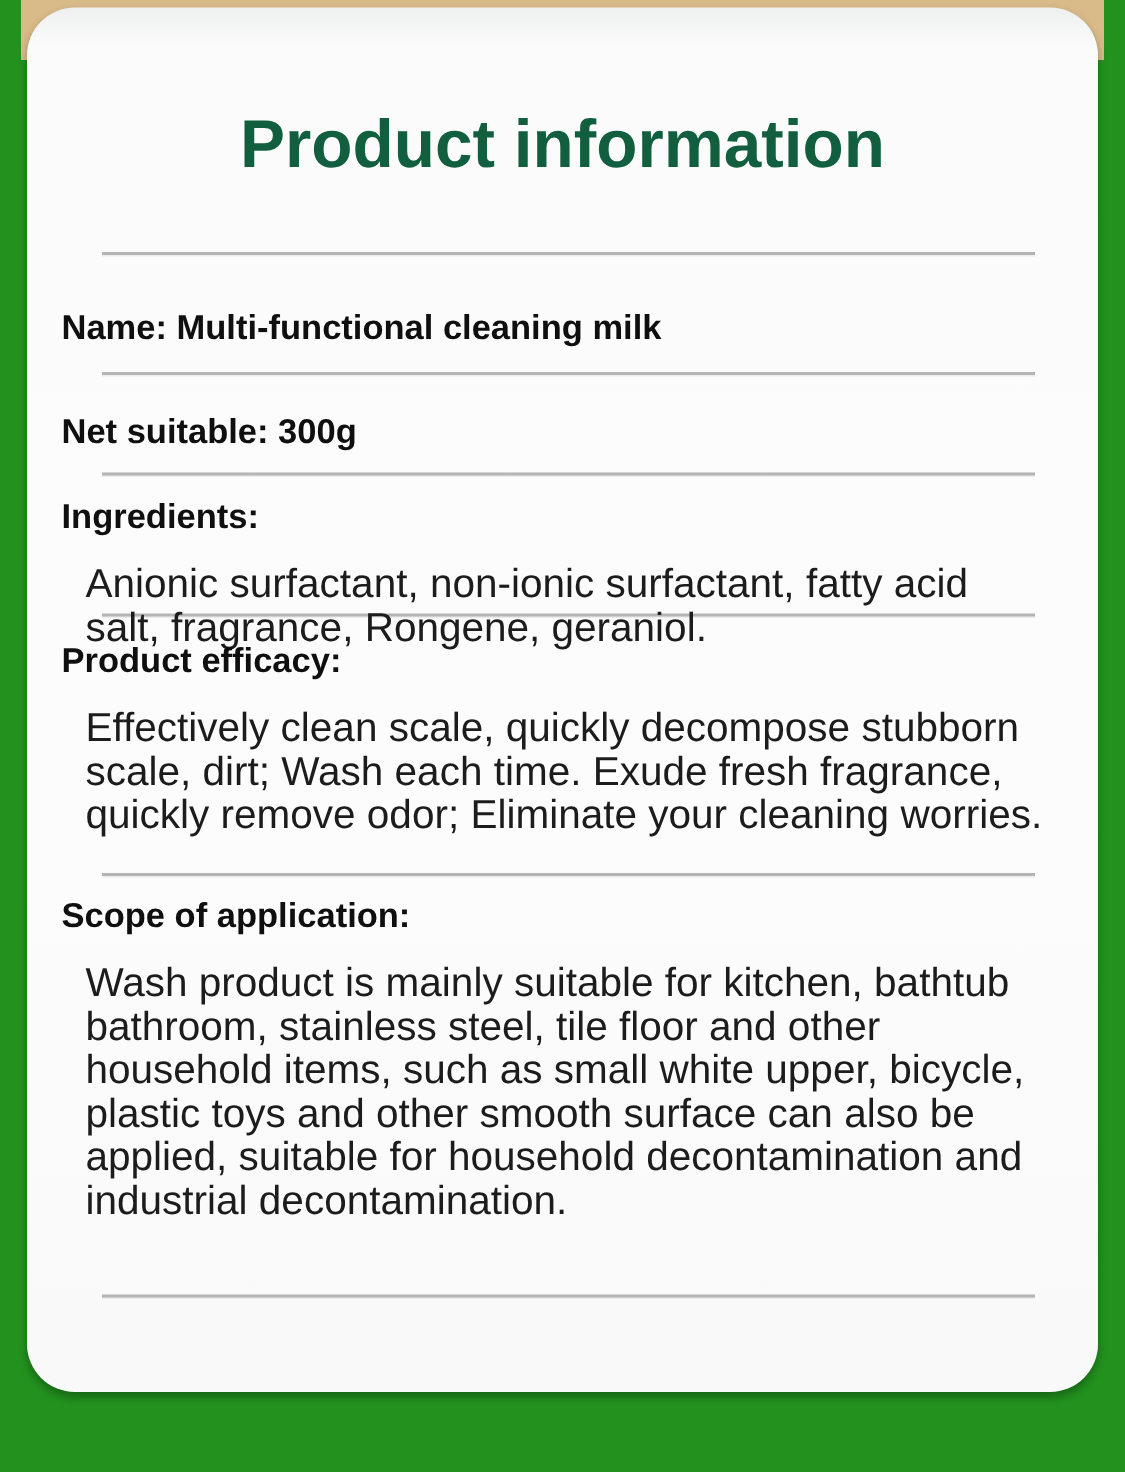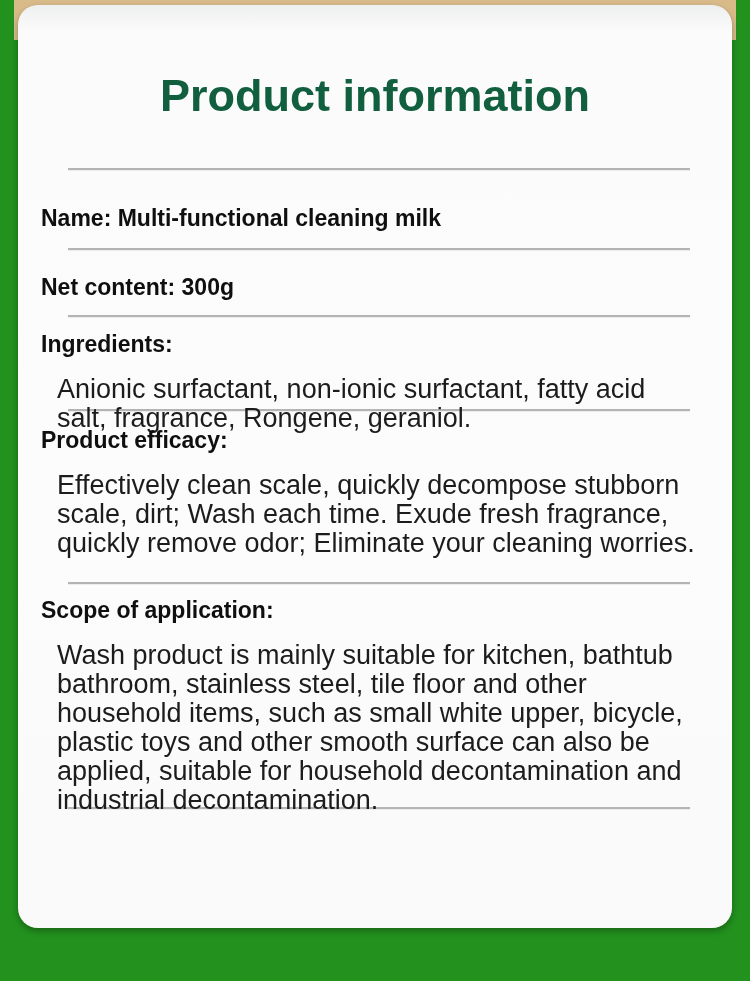--- a/index.html
+++ b/index.html
@@ -22,21 +22,21 @@
     height: 40px;
     background: #d9bb8a;
     z-index: 1;
   }
   .card {
     position: absolute;
     top: 5px;
     left: 18px;
     width: 714px;
     height: 923px;
-    border-radius: 20px;
+    border-radius: 32px;
     background: linear-gradient(180deg, #eef0ef 0px, #fafbfa 26px, #fcfcfc 60%, #f8f9f8 100%);
     box-shadow: 0 3px 6px rgba(0,0,0,0.30);
     z-index: 2;
     box-sizing: border-box;
   }
   .title-area {
     height: 163px;
     display: flex;
     align-items: center;
     justify-content: center;
@@ -74,42 +74,42 @@
     font-weight: normal;
     line-height: 29px;
     margin: 16px;
     width: 640px;
     color: #1c1c1c;
   }
   .row-name       { height: 78px;  padding-top: 33px; }
   .row-net        { height: 65px;  padding-top: 22px; }
   .row-ingredients{ height: 92px; padding-top: 12px; }
   .row-efficacy   { height: 171px; padding-top: 14px; }
-  .row-scope      { height: 223px; padding-top: 11px; }
+  .row-scope      { height: 279px; padding-top: 11px; }
   .card-footer    { height: 113px; }
 </style>
 </head>
 <body>
 
 <div class="top-strip"></div>
 
 <div class="card">
 
   <div class="title-area">
     <h1>Product information</h1>
   </div>
   <div class="divider"></div>
 
   <div class="row row-name">
     <p class="heading">Name: Multi-functional cleaning milk</p>
   </div>
   <div class="divider"></div>
 
   <div class="row row-net">
-    <p class="heading">Net content: 300g</p>
+    <p class="heading">Net suitable: 300g</p>
   </div>
   <div class="divider"></div>
 
   <div class="row row-ingredients">
     <p class="heading">Ingredients:</p>
     <p class="body">Anionic surfactant, non-ionic surfactant, fatty acid salt, fragrance, Rongene, geraniol.</p>
   </div>
   <div class="divider"></div>
 
   <div class="row row-efficacy">

